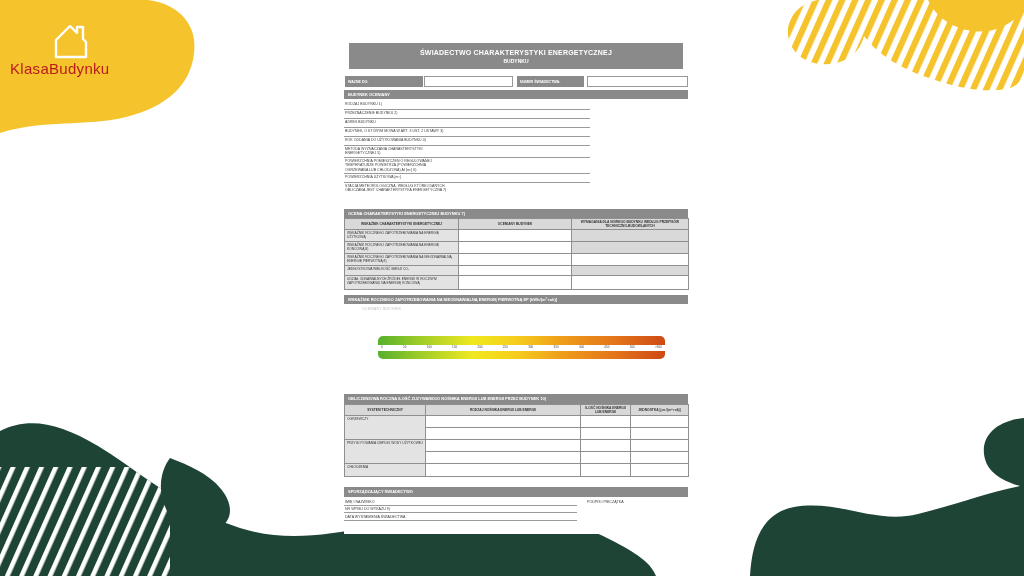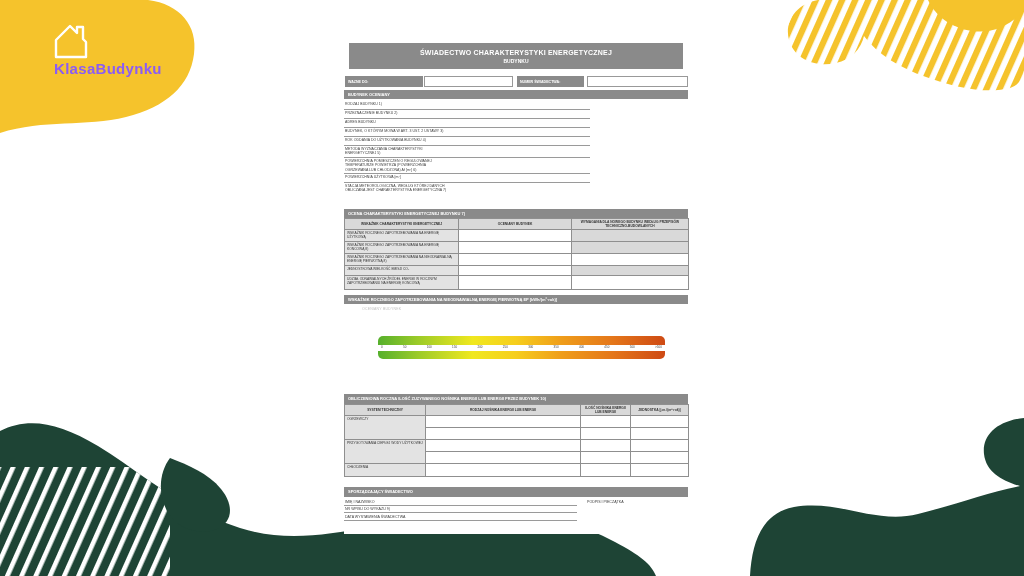--- a/index.html
+++ b/index.html
@@ -3,22 +3,22 @@
 <meta charset="utf-8">
 <style>
   html,body{margin:0;padding:0;}
   body{width:1024px;height:576px;overflow:hidden;background:#ffffff;
        font-family:"Liberation Sans", sans-serif;position:relative;}
   .abs{position:absolute;}
   svg{display:block;}
 
   
   #deco-top-left{left:0;top:0;}
-  #logo-text{left:10px;top:60px;width:150px;color:#8b5cf6;font-weight:bold;
-             font-size:15px;letter-spacing:.3px;margin-left:44px;}
+  #logo-text{left:10px;top:60px;width:150px;color:#b91c1c;font-weight:normal;
+             font-size:15px;letter-spacing:.3px;}
   #deco-top-right{right:0;top:0;}
   #deco-bottom-left{left:0;top:395px;}
   #deco-bottom-right{right:0;top:380px;}
 
   
   #page{left:344px;top:42px;width:344px;height:492px;background:#fff;}
   .graybar{background:var(--bar-gray,#8a8a8a);color:#fff;font-weight:bold;
            font-size:4px;line-height:1;display:flex;align-items:center;
            padding:0 4px;box-sizing:border-box;width:344px;}
   #title-bar{left:5px;top:1px;width:334px;height:26px;

